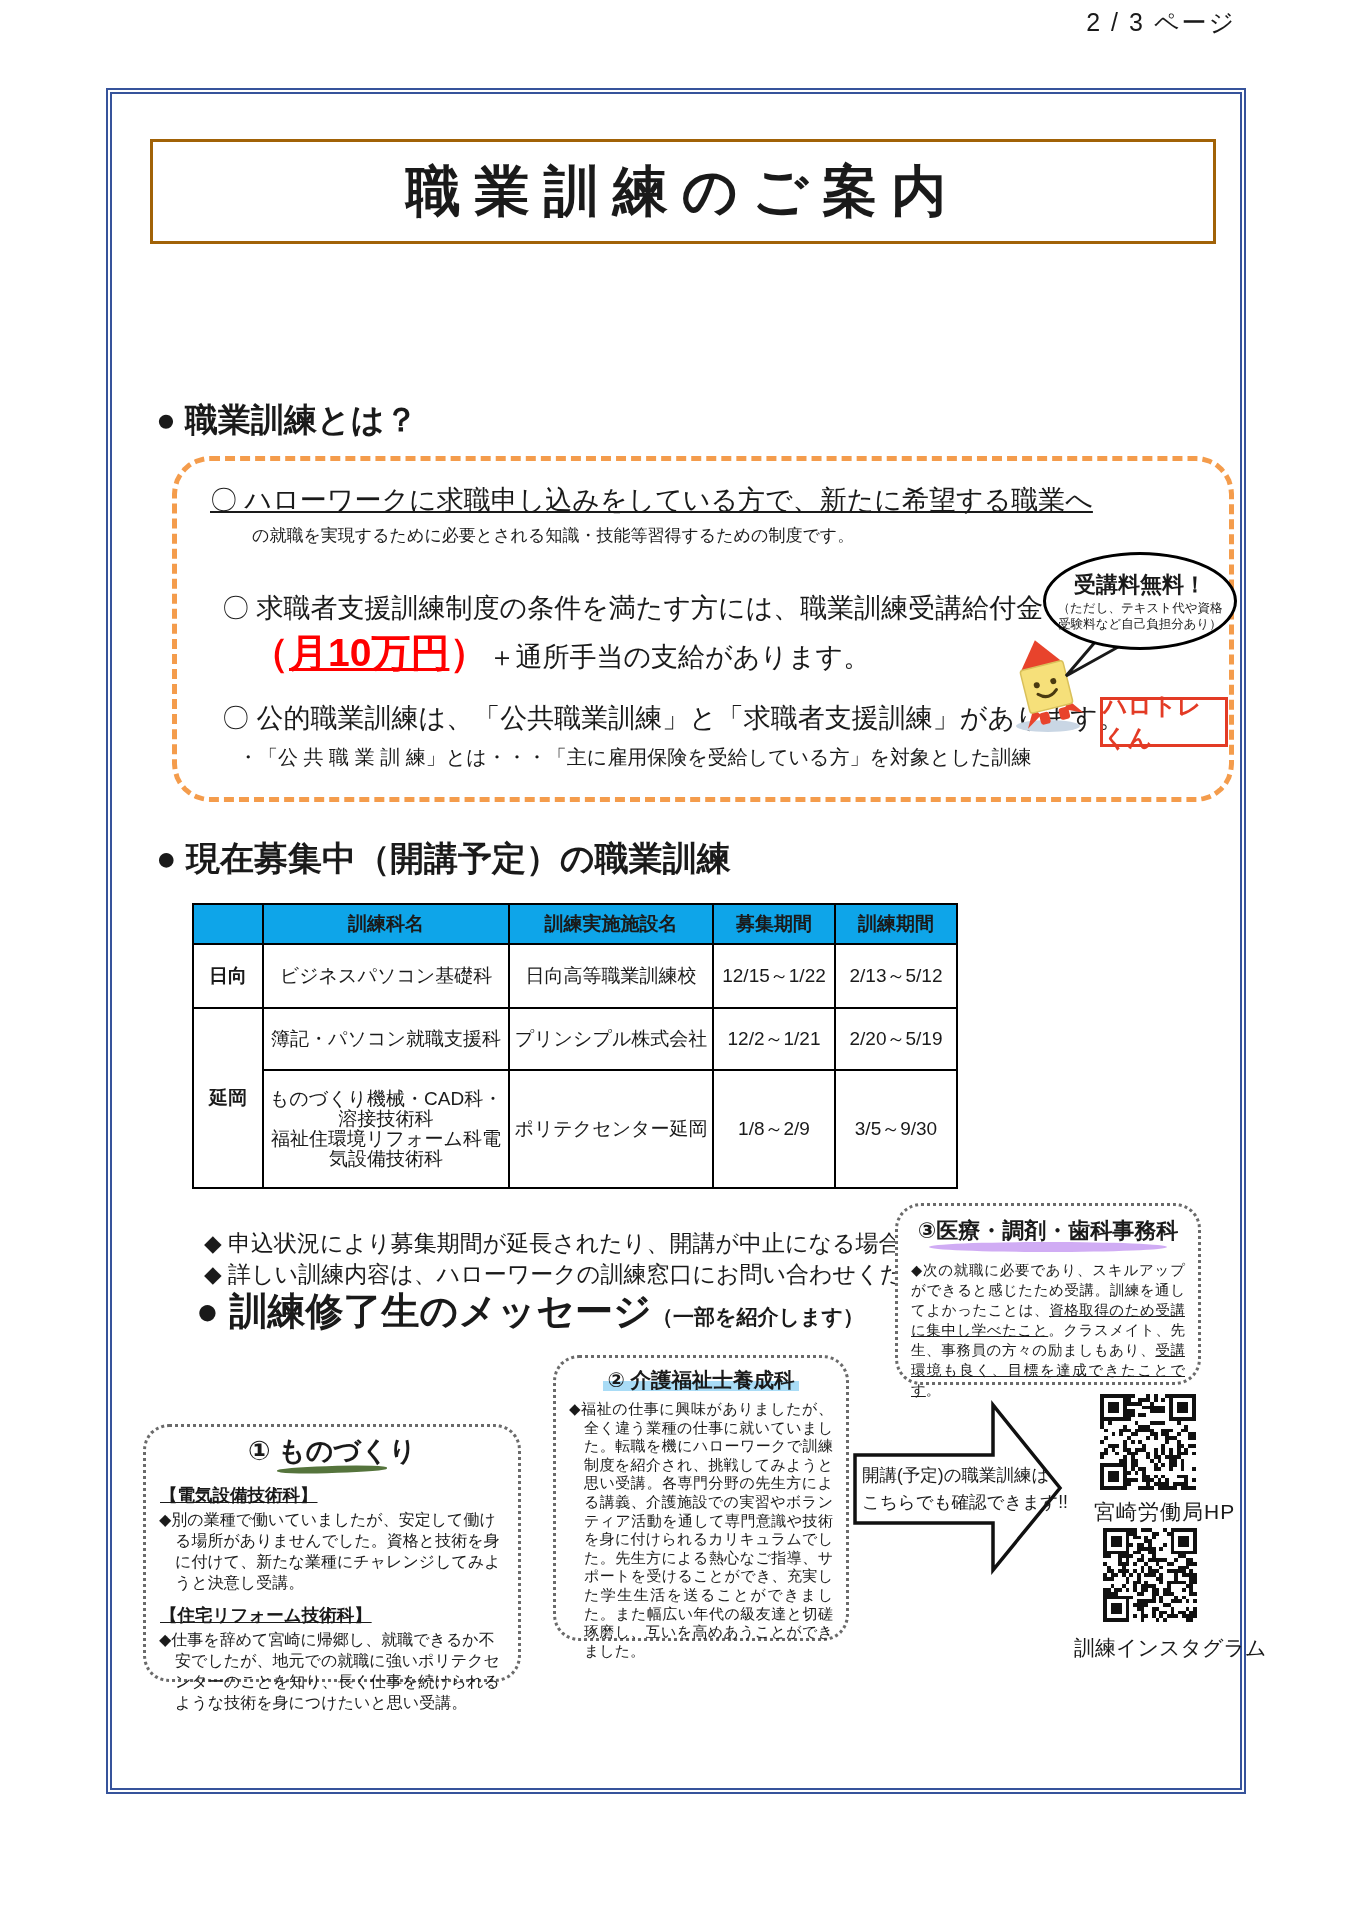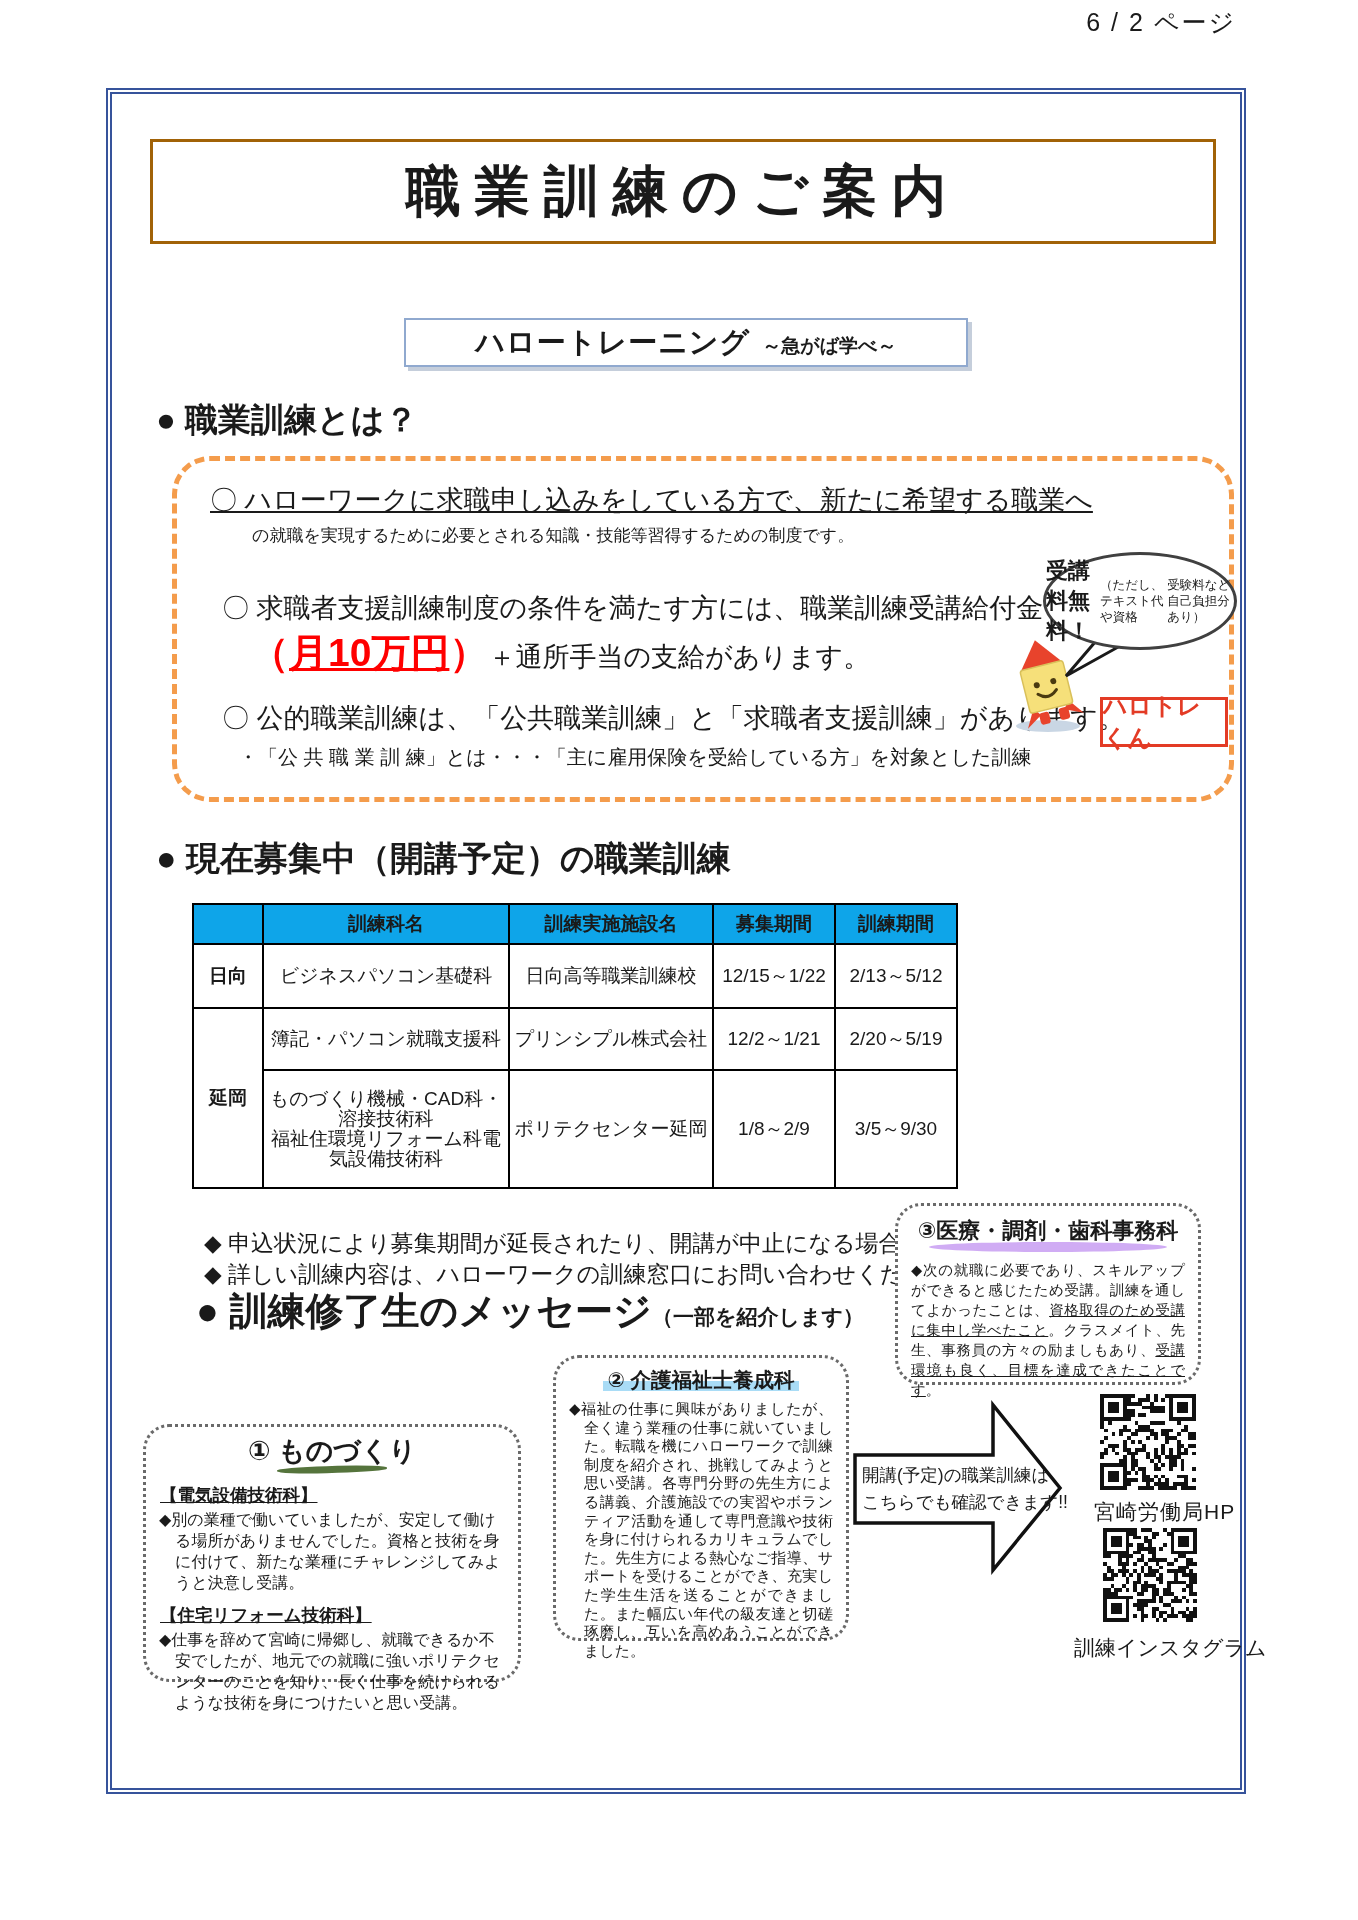--- a/index.html
+++ b/index.html
@@ -24,22 +24,22 @@
   .dashed-box{left:172px;top:456px;width:1052px;height:336px;border:5px dashed #f49c4c;border-radius:38px;}
   .iline{white-space:nowrap;}
   .il1{left:210px;top:482px;font-size:27px;text-decoration:underline;}
   .il2{left:252px;top:524px;font-size:17px;}
   .il3{left:222px;top:590px;font-size:27px;}
   .il4{left:250px;top:626px;font-size:27px;}
   .big-red{color:#f00;font-size:39px;font-weight:bold;}
   .big-red u{text-decoration-thickness:3px;}
   .il5{left:222px;top:700px;font-size:27px;}
   .il6{left:238px;top:744px;font-size:20px;}
-  .bubble{left:1043px;top:552px;width:188px;height:92px;border:3px solid #404040;border-radius:50%;
-          background:#fff;display:flex;flex-direction:row;align-items:center;justify-content:center;z-index:3;}
+  .bubble{left:1043px;top:552px;width:188px;height:92px;border:3px solid #000000;border-radius:50%;
+          background:#fff;display:flex;flex-direction:column;align-items:center;justify-content:center;z-index:3;}
   .bubble-title{font-size:22px;font-weight:bold;}
   .bubble-small{font-size:12.5px;line-height:16px;}
   .bubble-tail{left:1062px;top:632px;z-index:2;}
   .mascot{left:1008px;top:633px;z-index:1;}
   .halotore-label{left:1100px;top:697px;width:122px;height:44px;border:3px solid #e33b25;
                   color:#e33b25;font-size:24px;font-weight:bold;display:flex;align-items:center;justify-content:center;}
   table.training{position:absolute;left:192px;top:903px;border-collapse:collapse;background:#fff;}
   table.training td,table.training th{border:2px solid #000;text-align:center;vertical-align:middle;padding:0 4px;}
   table.training th{background:#0ea5e9;font-size:19px;font-weight:bold;height:38px;}
   table.training td{font-size:19px;}
@@ -73,32 +73,28 @@
   .qr2{left:1103px;top:1528px;width:94px;height:94px;}
   .qr-label{font-size:21px;white-space:nowrap;}
   .ql1{left:1094px;top:1498px;letter-spacing:1px;}
   .ql2{left:1074px;top:1634px;}
 </style>
 </head>
 <body>
 
 <div class="page">
 
-  <div class="abs page-number">6 / 2 ページ</div>
+  <div class="abs page-number">2 / 3 ページ</div>
 
   <div class="abs frame"></div>
 
   <div class="abs title-box">
     <span class="page-title">職業訓練のご案内</span>
   </div>
 
-  <div class="abs subtitle-box">
-    <span class="subtitle-main">ハロートレーニング</span>
-    <span class="subtitle-sub">～急がば学べ～</span>
-  </div>
 
   <div class="abs sec-heading h1">● 職業訓練とは？</div>
 
   <div class="abs dashed-box"></div>
   <div class="abs iline il1">〇 ハローワークに求職申し込みをしている方で、新たに希望する職業へ</div>
   <div class="abs iline il2">の就職を実現するために必要とされる知識・技能等習得するための制度です。</div>
   <div class="abs iline il3">〇 求職者支援訓練制度の条件を満たす方には、職業訓練受講給付金</div>
   <div class="abs iline il4">
     <span class="big-red">（</span><span class="big-red"><u>月10万円</u></span><span class="big-red">）</span><span>＋通所手当の支給があります。</span>
   </div>

